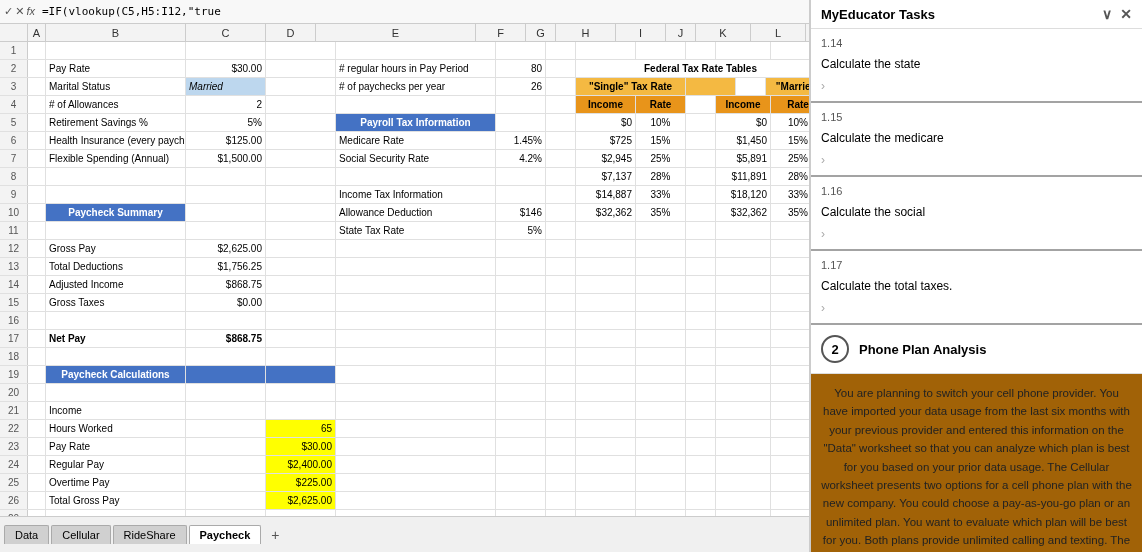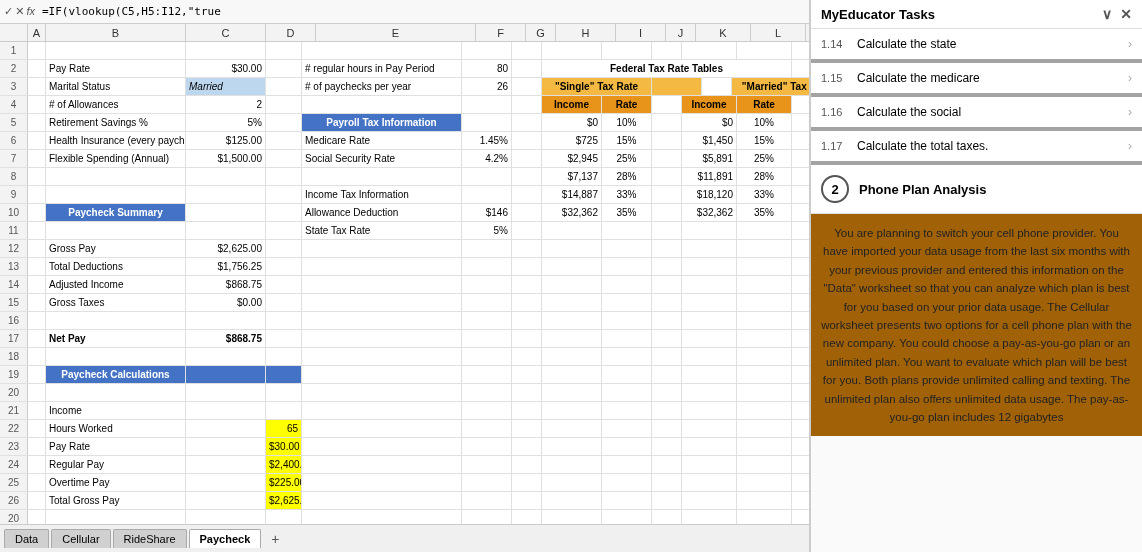--- a/index.html
+++ b/index.html
@@ -81,21 +81,21 @@
       font-size: 10px;
       line-height: 16px;
       overflow: hidden;
       white-space: nowrap;
       flex-shrink: 0;
     }
     
     .col-a { width: 18px; }
     .col-b { width: 140px; }
     .col-c { width: 80px; }
-    .col-d { width: 36px; }
+    .col-d { width: 70px; }
     .col-e { width: 160px; }
     .col-f { width: 50px; }
     .col-g { width: 30px; }
     .col-h { width: 60px; }
     .col-i { width: 50px; }
     .col-j { width: 30px; }
     .col-k { width: 55px; }
     .col-l { width: 55px; }
     .col-m { width: 40px; }
 
@@ -108,21 +108,21 @@
     .bg-yellow { background-color: #FFFF00; }
     .bg-orange { background-color: #F4B942; }
     .bg-dark-orange { background-color: #E8941A; }
 
     
     #tab-bar {
       display: flex;
       align-items: center;
       background: #f0f0f0;
       border-top: 1px solid #ccc;
-      height: 28px;
+      height: 36px;
       padding-left: 4px;
       gap: 2px;
     }
     .tab {
       padding: 3px 10px;
       background: #d0d0d0;
       border: 1px solid #aaa;
       border-bottom: none;
       font-size: 11px;
       cursor: pointer;
@@ -159,26 +159,27 @@
       border-bottom: 1px solid #ddd;
       font-weight: bold;
       font-size: 13px;
     }
     #panel-header .header-icons {
       display: flex; gap: 8px; color: #555; font-size: 14px; cursor: pointer;
     }
 
     .task-item {
       display: flex;
-      align-items: center;
+      align-items: flex-start;
       padding: 8px 10px;
-      border-bottom: 4px solid #a3a3a3;
+      border-bottom: 2px solid #a3a3a3;
       gap: 8px;
       background: #fff;
       cursor: pointer;
+      flex-direction: column;
     }
     .task-num {
       font-size: 11px;
       color: #555;
       min-width: 28px;
     }
     .task-label {
       flex: 1;
       font-size: 12px;
     }

